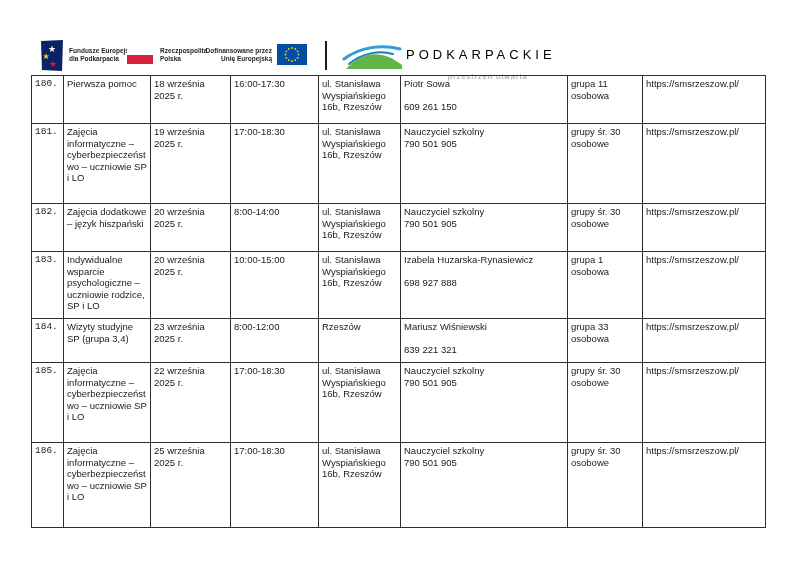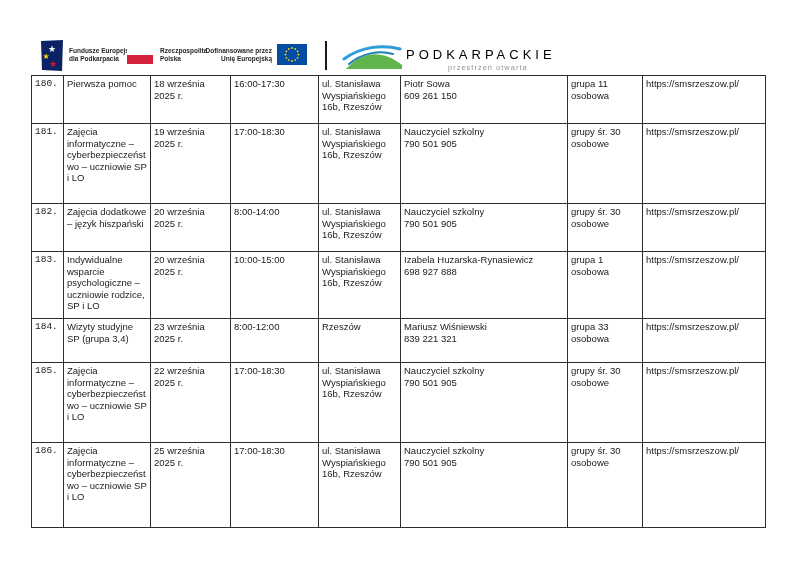--- a/index.html
+++ b/index.html
@@ -46,21 +46,21 @@
     word-wrap:break-word;
   }
   td.c-no { padding-left:4px;font-family:Liberation Mono, monospace; }
   tbody tr:nth-child(1){ height:48px; }
   tbody tr:nth-child(2){ height:80px; }
   tbody tr:nth-child(3){ height:48px; }
   tbody tr:nth-child(4){ height:67px; }
   tbody tr:nth-child(5){ height:44px; }
   tbody tr:nth-child(6){ height:80px; }
   tbody tr:nth-child(7){ height:85px; }
-  .phone.gap { }
+  .phone.gap { margin-top:11px; }
 </style>
 </head>
 <body>
 
 <div class="abs" style="left:0;top:0;width:800px;height:566px;">
 
   <div class="abs" style="left:40px;top:40px;">
     <svg width="24" height="32" viewBox="0 0 24 32">
       <polygon points="1,1 23,0 22,31 2,30" fill="#0b2265"></polygon>
       <text x="12" y="12" font-size="9" fill="#ffffff" text-anchor="middle">★</text>
@@ -109,21 +109,21 @@
   <div class="abs separator-bar" style="left:325px;top:41px;"></div>
 
   <div class="abs" style="left:342px;top:42px;">
     <svg width="62" height="28" viewBox="0 0 62 28">
       <path d="M4 27 C 22 7, 42 9, 60 23 L60 27 Z" fill="#62b54a"></path>
       <path d="M2 17 C 18 5, 40 2, 58 7" stroke="#2d9fd8" stroke-width="3" fill="none" stroke-linecap="round"></path>
       <path d="M7 22 C 20 11, 37 8, 51 12" stroke="#1b7fb8" stroke-width="2" fill="none" stroke-linecap="round"></path>
     </svg>
   </div>
   <div class="abs podk-title" style="left:406px;top:47px;">PODKARPACKIE</div>
-  <div class="abs podk-sub" style="left:424px;top:63px;padding-left:24px;">przestrzeń otwarta</div>
+  <div class="abs podk-sub" style="left:424px;top:72px;padding-left:24px;">przestrzeń otwarta</div>
 
   <table class="schedule">
     <colgroup>
       <col style="width:32px">
         <col style="width:87px">
         <col style="width:80px">
       <col style="width:88px">
         <col style="width:82px">
         <col style="width:167px">
       <col style="width:75px">

